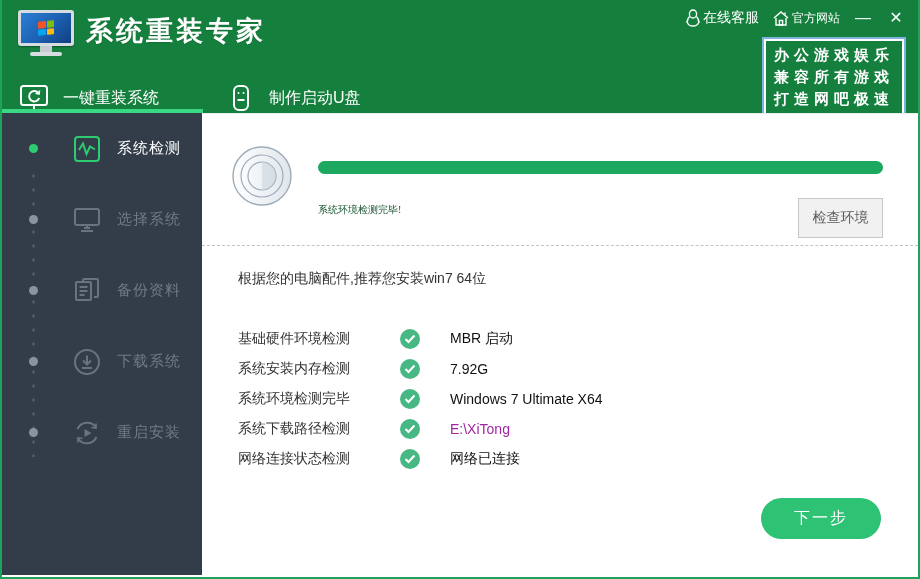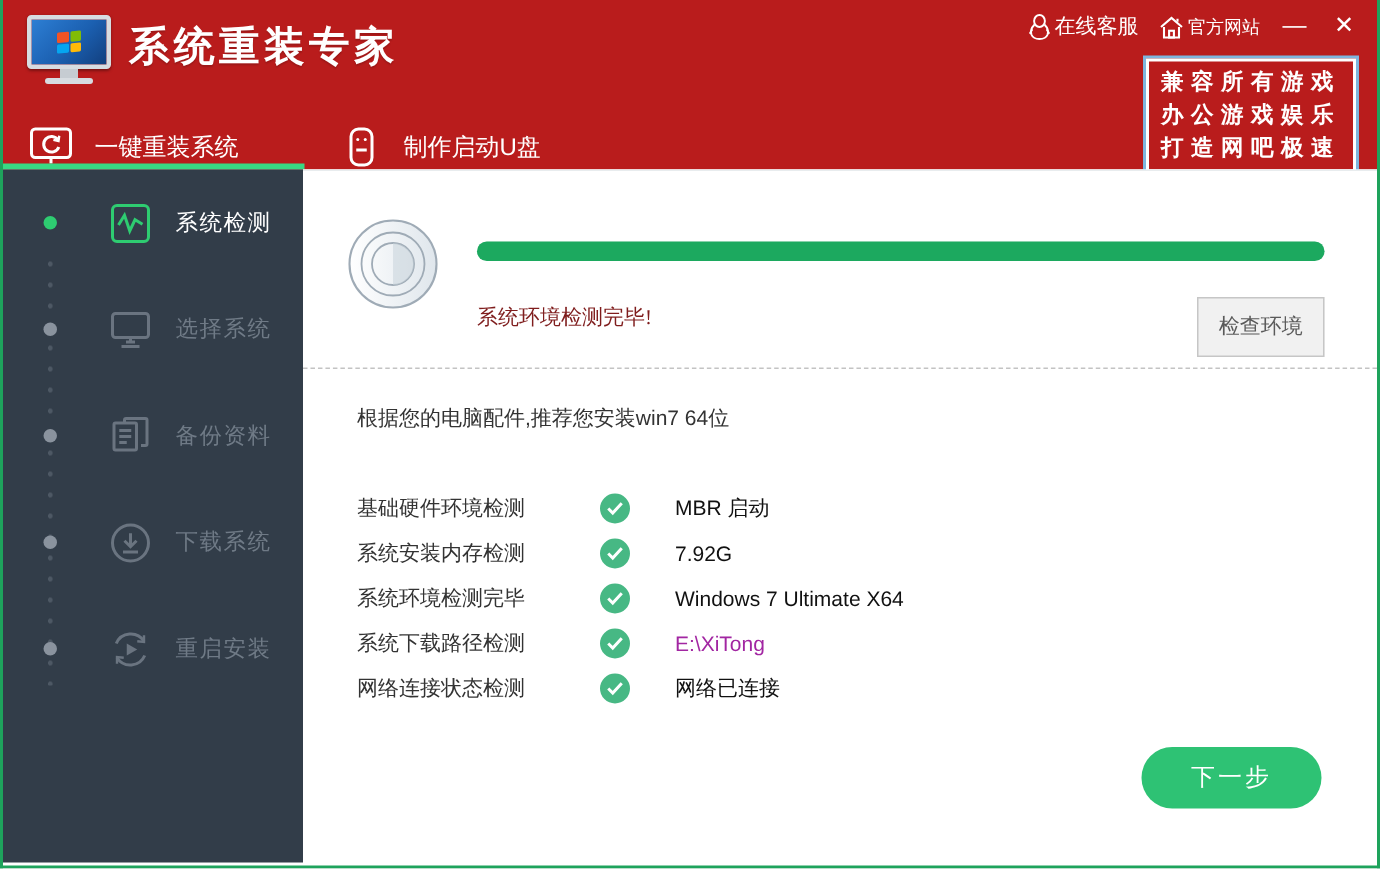--- a/index.html
+++ b/index.html
@@ -4,21 +4,21 @@
 <style>
   * { margin:0; padding:0; box-sizing:border-box; }
   html,body { width:920px; height:579px; background:#e8e8e8; }
   body { font-family:"Liberation Sans","DejaVu Sans",sans-serif; }
 
   .window { position:relative; width:920px; height:579px; background:#fff;
             border-left:2px solid #1ea35c; border-right:2px solid #1ea35c; border-bottom:2px solid #1ea35c;
             overflow:hidden; }
 
   
-  .header { position:relative; height:113px; background:#b91c1c; }
+  .header { position:relative; height:113px; background:#15803d; }
   .header-top { display:flex; align-items:center; height:62px; padding:0 14px; }
 
   .logo { position:relative; width:56px; height:46px; margin:4px 12px 0 2px; }
   .logo .screen { width:56px; height:36px; border:3px solid #d7dce1; border-radius:3px;
                   background:linear-gradient(135deg,#2d7fd4 0%,#1b5fb0 55%,#123f7e 100%);
                   position:relative; box-shadow:0 1px 2px rgba(0,0,0,.35); }
   .logo .flag { position:absolute; left:17px; top:8px; width:16px; height:14px;
                 display:grid; grid-template-columns:1fr 1fr; grid-template-rows:1fr 1fr; gap:1px; transform:skewY(-6deg); }
   .logo .flag i { border-radius:1px; }
   .logo .f1{background:#f35325;} .logo .f2{background:#81bc06;} .logo .f3{background:#05a6f0;} .logo .f4{background:#ffba08;}
@@ -59,21 +59,21 @@
   .step.active .step-label { color:#ffffff; }
   .step svg { stroke:#6a7480; }
   .step.active svg { stroke:#2ecc71; }
 
   .main { position:relative; flex:1; background:#fff; border-top:1px solid #e8ecee; }
 
   .detect-panel { position:relative; height:132px; border-bottom:1px dashed #c3c3c3; }
   .radar { position:absolute; left:28px; top:30px; }
   .progress-track { position:absolute; left:116px; top:47px; width:565px; height:13px; border-radius:7px; background:#eef2f4; }
   .progress-fill { height:13px; border-radius:7px; background:#1ca95f; }
-  .status-text { position:absolute; left:116px; top:89px; font-size:14px; color:#7f1d1d;font-family:Liberation Serif, serif; }
+  .status-text { position:absolute; left:116px; top:89px; font-size:10px; color:#14532d;font-family:Liberation Serif, serif; }
   .check-env-btn { position:absolute; right:35px; top:84px; width:85px; height:40px; background:#f1f1f1;
                    border:1px solid #c6c6c6; color:#5a5a5a; font-size:14px; cursor:pointer;
                    font-family:"Liberation Sans","DejaVu Sans",sans-serif; }
 
   .result-area { padding:24px 0 0 36px; }
   .recommend { font-size:14px; color:#333; margin-bottom:36px; }
   .check-row { display:flex; align-items:center; height:30px; }
   .check-label { width:162px; font-size:14px; color:#333; }
   .check-icon { width:20px; height:20px; border-radius:50%; background:#47b884; margin-right:30px;
                 display:flex; align-items:center; justify-content:center; flex:none; }
@@ -125,22 +125,22 @@
           <path d="M13 4.5 V2.5"></path>
         </svg>
         <span>官方网站</span>
       </div>
       <div class="win-btn">—</div>
       <div class="win-btn">✕</div>
     </div>
 
     <div class="promo">
       <div class="promo-inner">
+        <div class="promo-line">办公游戏娱乐</div>
         <div class="promo-line">兼容所有游戏</div>
-        <div class="promo-line">办公游戏娱乐</div>
         <div class="promo-line">打造网吧极速</div>
       </div>
     </div>
 
     <div class="tabs">
       <div class="tab tab-1">
         <svg width="32" height="30" viewBox="0 0 32 30" fill="none" stroke="#fff" stroke-width="2">
           <rect x="3" y="3" width="26" height="19" rx="2.5"></rect>
           <path d="M16 22 v4 M9 28 h14"></path>
           <path d="M20.6 10.2 A5.2 5.2 0 1 0 21.2 15"></path>

